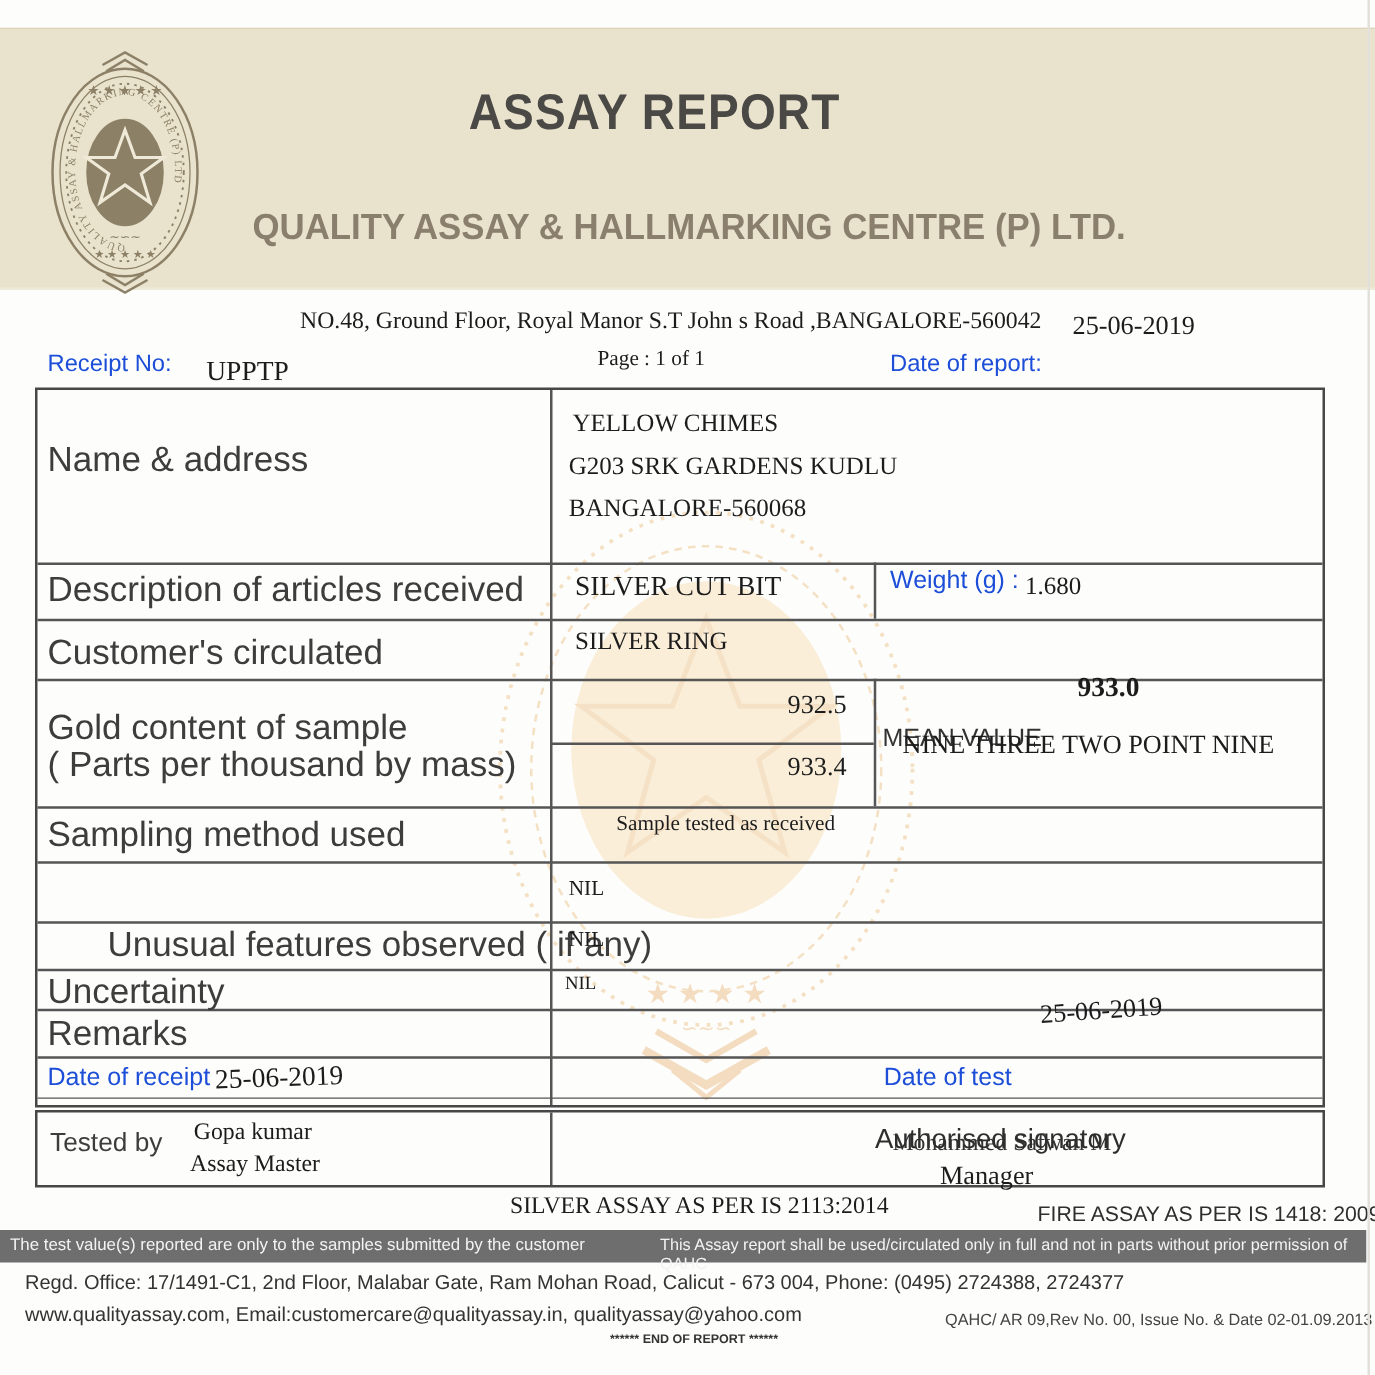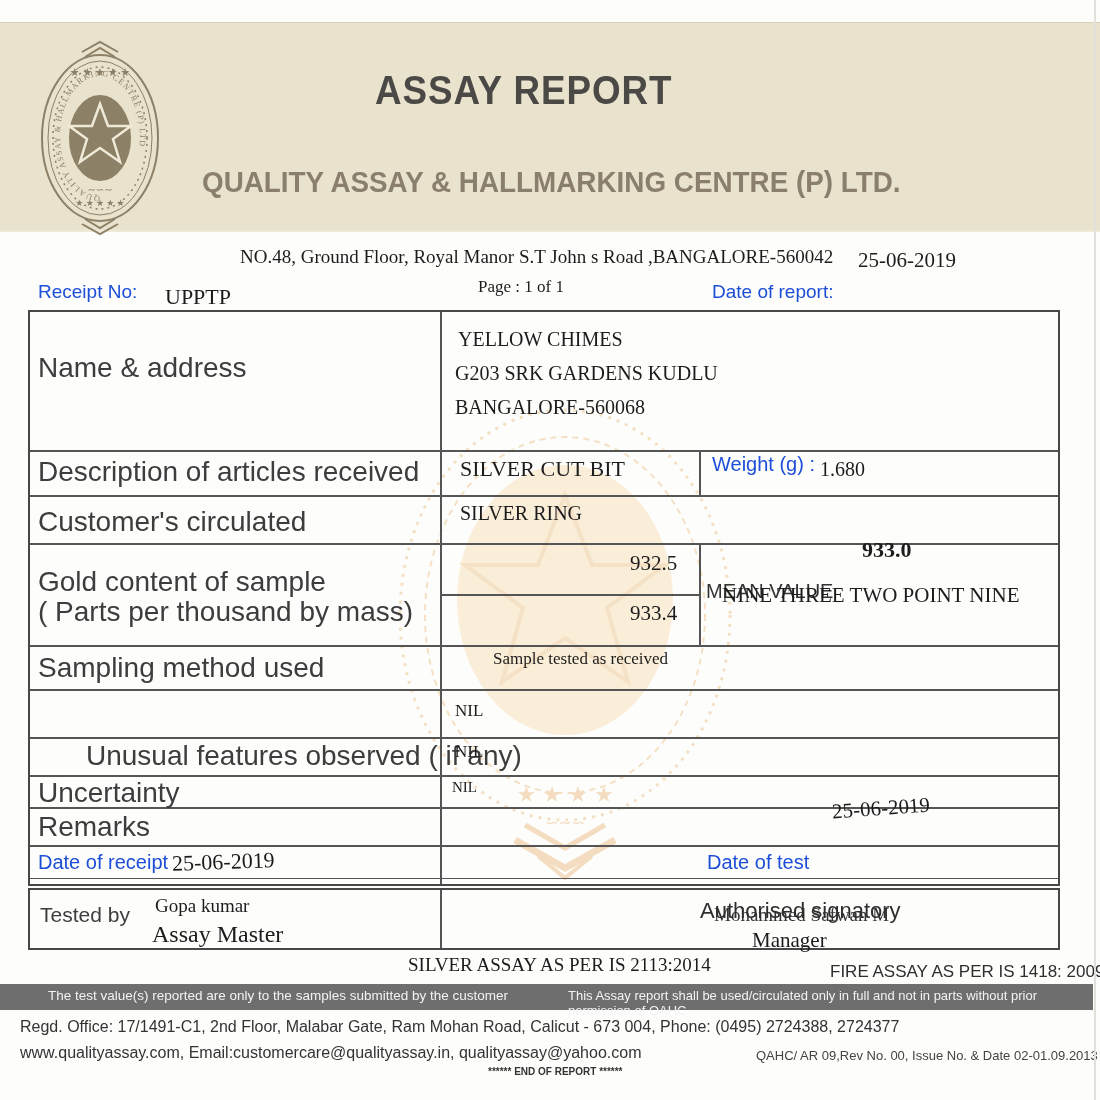--- a/index.html
+++ b/index.html
@@ -15,21 +15,21 @@
          transform:scaleX(.92);transform-origin:left;}
   .subtitle{font-weight:bold;font-size:29px;color:#8a7f6d;letter-spacing:0;
             transform:scaleX(.96);transform-origin:left;}
   
   .tbl{position:absolute;border:2px solid #474747;background:transparent;}
   .hline{position:absolute;left:0;right:0;height:0;border-top:2px solid #555;}
   .vline{position:absolute;top:0;width:0;border-left:2px solid #555;}
   .lbl{font-size:28px;color:#3d3d3d;}
   .val{font-size:20px;}
   .grayBar{position:absolute;left:0;top:984px;width:1093px;height:26px;background:#6e6e6e;}
-  .grayBar span{position:absolute;top:4px;color:#f3f3f3;font-size:13.5px;margin-left:40px;}
+  .grayBar span{position:absolute;top:4px;color:#f3f3f3;font-size:13.5px;}
   .edge{position:absolute;right:4px;top:0;width:2px;height:1100px;background:#e2e0da;}
   .tilt{transform:rotate(-4deg);}
   .tilt2{transform:rotate(-2deg);}
 </style>
 </head>
 <body>
 
 <div id="page">
 
   <div class="band"></div>
@@ -142,21 +142,21 @@
 
   <div class="abs sans" style="left:38px;top:851px;font-size:20px;">Date of receipt</div>
   <div class="abs serif tilt2" style="left:172px;top:849px;font-size:22px;">25-06-2019</div>
   <div class="abs sans" style="left:707px;top:851px;font-size:20px;">Date of test</div>
 
   <div class="tbl" style="left:28px;top:888px;width:1028px;height:58px;">
     <div class="vline" style="left:410px;height:58px;"></div>
   </div>
   <div class="abs sans" style="left:40px;top:903px;font-size:21px;color:#3d3d3d;">Tested by</div>
   <div class="abs serif" style="left:155px;top:895px;font-size:19px;">Gopa kumar</div>
-  <div class="abs serif" style="left:152px;top:921px;font-size:24px;text-align:right;">Assay Master</div>
+  <div class="abs serif" style="left:152px;top:921px;font-size:19px;text-align:right;">Assay Master</div>
   <div class="abs serif" style="left:714px;top:904px;font-size:19px;color:#333;">Mohammed Safwan M</div>
   <div class="abs sans" style="left:700px;top:898px;font-size:22px;color:#2e2e2e;">Authorised signatory</div>
   <div class="abs serif" style="left:752px;top:928px;font-size:21px;">Manager</div>
 
   <div class="abs serif" style="left:408px;top:954px;font-size:19px;">SILVER ASSAY AS PER IS 2113:2014</div>
   <div class="abs sans" style="left:830px;top:962px;font-size:17px;color:#2e2e2e;">FIRE ASSAY AS PER IS 1418: 2009</div>
 
   <div class="grayBar">
     <span style="left:8px;">The test value(s) reported are only to the samples submitted by the customer</span>
     <span style="left:528px;font-size:13px;">This Assay report shall be used/circulated only in full and not in parts without prior permission of QAHC</span>

